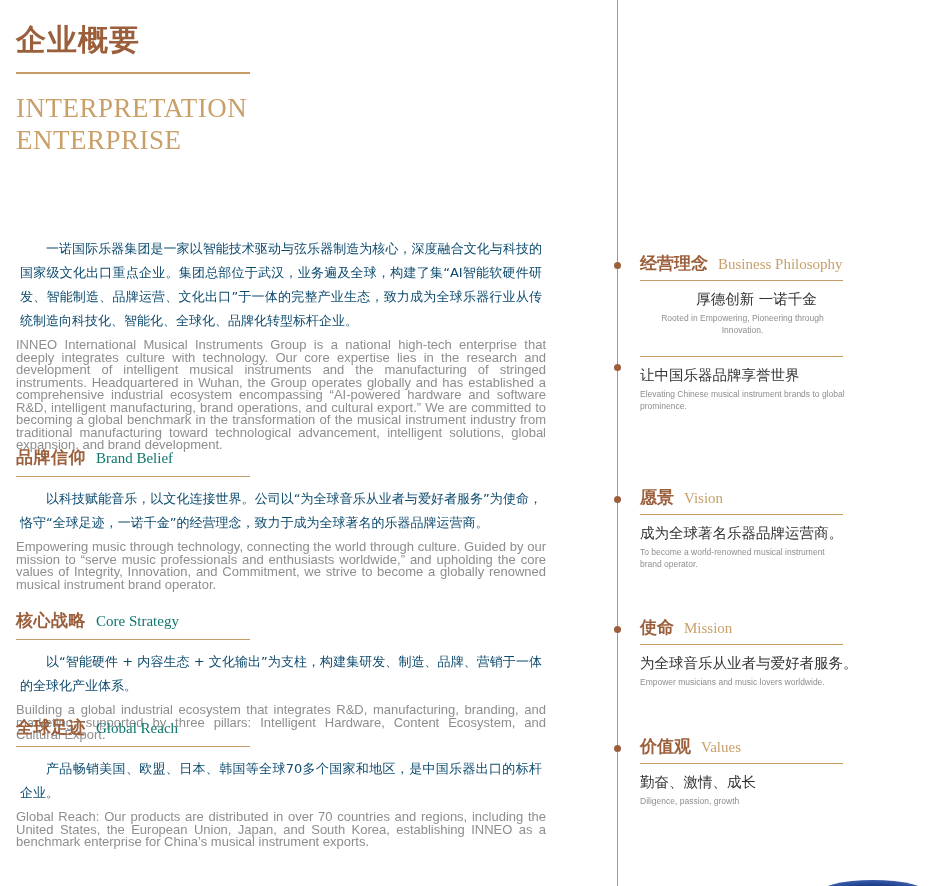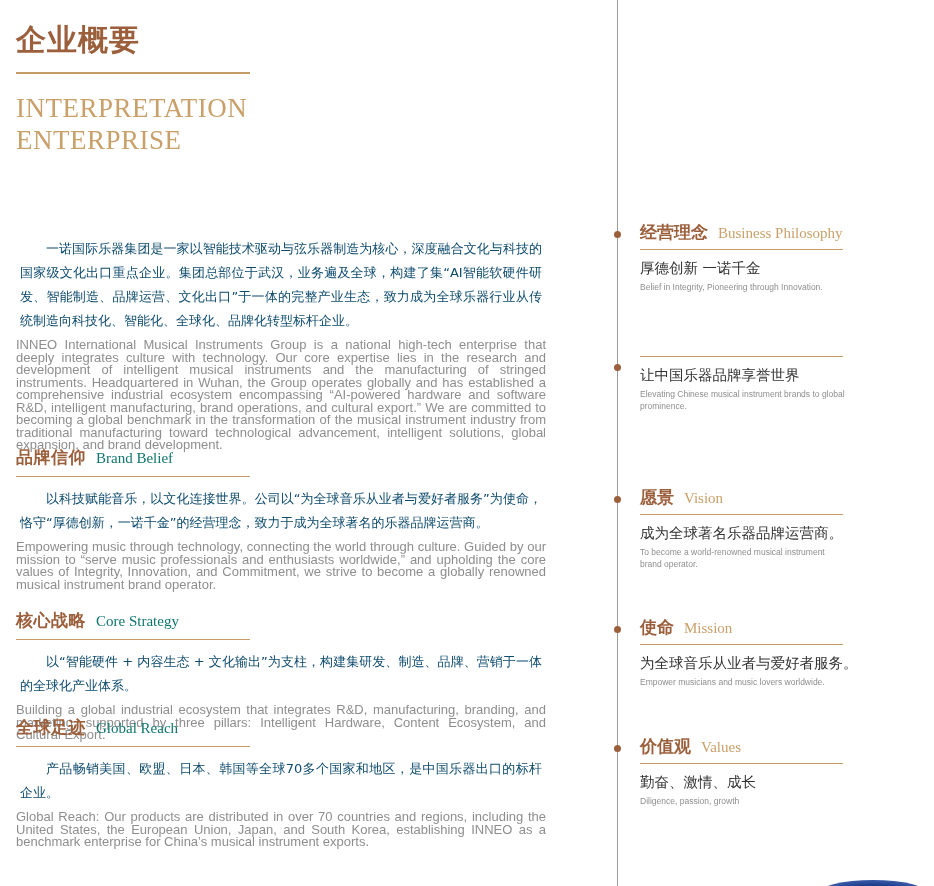--- a/index.html
+++ b/index.html
@@ -67,21 +67,21 @@
   <p class="para-cn">一诺国际乐器集团是一家以智能技术驱动与弦乐器制造为核心，深度融合文化与科技的国家级文化出口重点企业。集团总部位于武汉，业务遍及全球，构建了集“AI智能软硬件研发、智能制造、品牌运营、文化出口”于一体的完整产业生态，致力成为全球乐器行业从传统制造向科技化、智能化、全球化、品牌化转型标杆企业。</p>
   <p class="para-en">INNEO International Musical Instruments Group is a national high-tech enterprise that deeply integrates culture with technology. Our core expertise lies in the research and development of intelligent musical instruments and the manufacturing of stringed instruments. Headquartered in Wuhan, the Group operates globally and has established a comprehensive industrial ecosystem encompassing “AI-powered hardware and software R&amp;D, intelligent manufacturing, brand operations, and cultural export.” We are committed to becoming a global benchmark in the transformation of the musical instrument industry from traditional manufacturing toward technological advancement, intelligent solutions, global expansion, and brand development.</p>
 </div>
 
 <div class="section" style="top:446px;">
   <div class="sec-head">
     <span class="sec-cn">品牌信仰</span>
     <span class="sec-en">Brand Belief</span>
   </div>
   <div class="sec-rule"></div>
-  <p class="para-cn">以科技赋能音乐，以文化连接世界。公司以“为全球音乐从业者与爱好者服务”为使命，恪守“厚德创新，一诺千金”的经营理念，致力于成为全球著名的乐器品牌运营商。</p>
+  <p class="para-cn">以科技赋能音乐，以文化连接世界。公司以“为全球音乐从业者与爱好者服务”为使命，恪守“全球足迹，一诺千金”的经营理念，致力于成为全球著名的乐器品牌运营商。</p>
   <p class="para-en">Empowering music through technology, connecting the world through culture. Guided by our mission to “serve music professionals and enthusiasts worldwide,” and upholding the core values of Integrity, Innovation, and Commitment, we strive to become a globally renowned musical instrument brand operator.</p>
 </div>
 
 <div class="section" style="top:609px;">
   <div class="sec-head">
     <span class="sec-cn">核心战略</span>
     <span class="sec-en">Core Strategy</span>
   </div>
   <div class="sec-rule"></div>
   <p class="para-cn">以“智能硬件 + 内容生态 + 文化输出”为支柱，构建集研发、制造、品牌、营销于一体的全球化产业体系。</p>
@@ -93,29 +93,29 @@
     <span class="sec-cn">全球足迹</span>
     <span class="sec-en">Global Reach</span>
   </div>
   <div class="sec-rule"></div>
   <p class="para-cn">产品畅销美国、欧盟、日本、韩国等全球70多个国家和地区，是中国乐器出口的标杆企业。</p>
   <p class="para-en">Global Reach: Our products are distributed in over 70 countries and regions, including the United States, the European Union, Japan, and South Korea, establishing INNEO as a benchmark enterprise for China’s musical instrument exports.</p>
 </div>
 
 <div class="timeline-line"></div>
 
-<div class="tl-item" style="top:221px;">
+<div class="tl-item" style="top:252px;text-align:center;">
   <span class="tl-dot"></span>
   <div class="tl-head">
     <span class="tl-cn">经营理念</span>
     <span class="tl-en">Business Philosophy</span>
   </div>
   <div class="tl-rule"></div>
   <div class="tl-main">厚德创新 一诺千金</div>
-  <div class="tl-sub">Belief in Integrity, Pioneering through Innovation.</div>
+  <div class="tl-sub">Rooted in Empowering, Pioneering through Innovation.</div>
 </div>
 
 <div class="tl-item" style="top:354px;">
   <span class="tl-dot"></span>
   <div class="tl-rule"></div>
   <div class="tl-main">让中国乐器品牌享誉世界</div>
   <div class="tl-sub">Elevating Chinese musical instrument brands to global prominence.</div>
 </div>
 
 <div class="tl-item" style="top:486px;">

